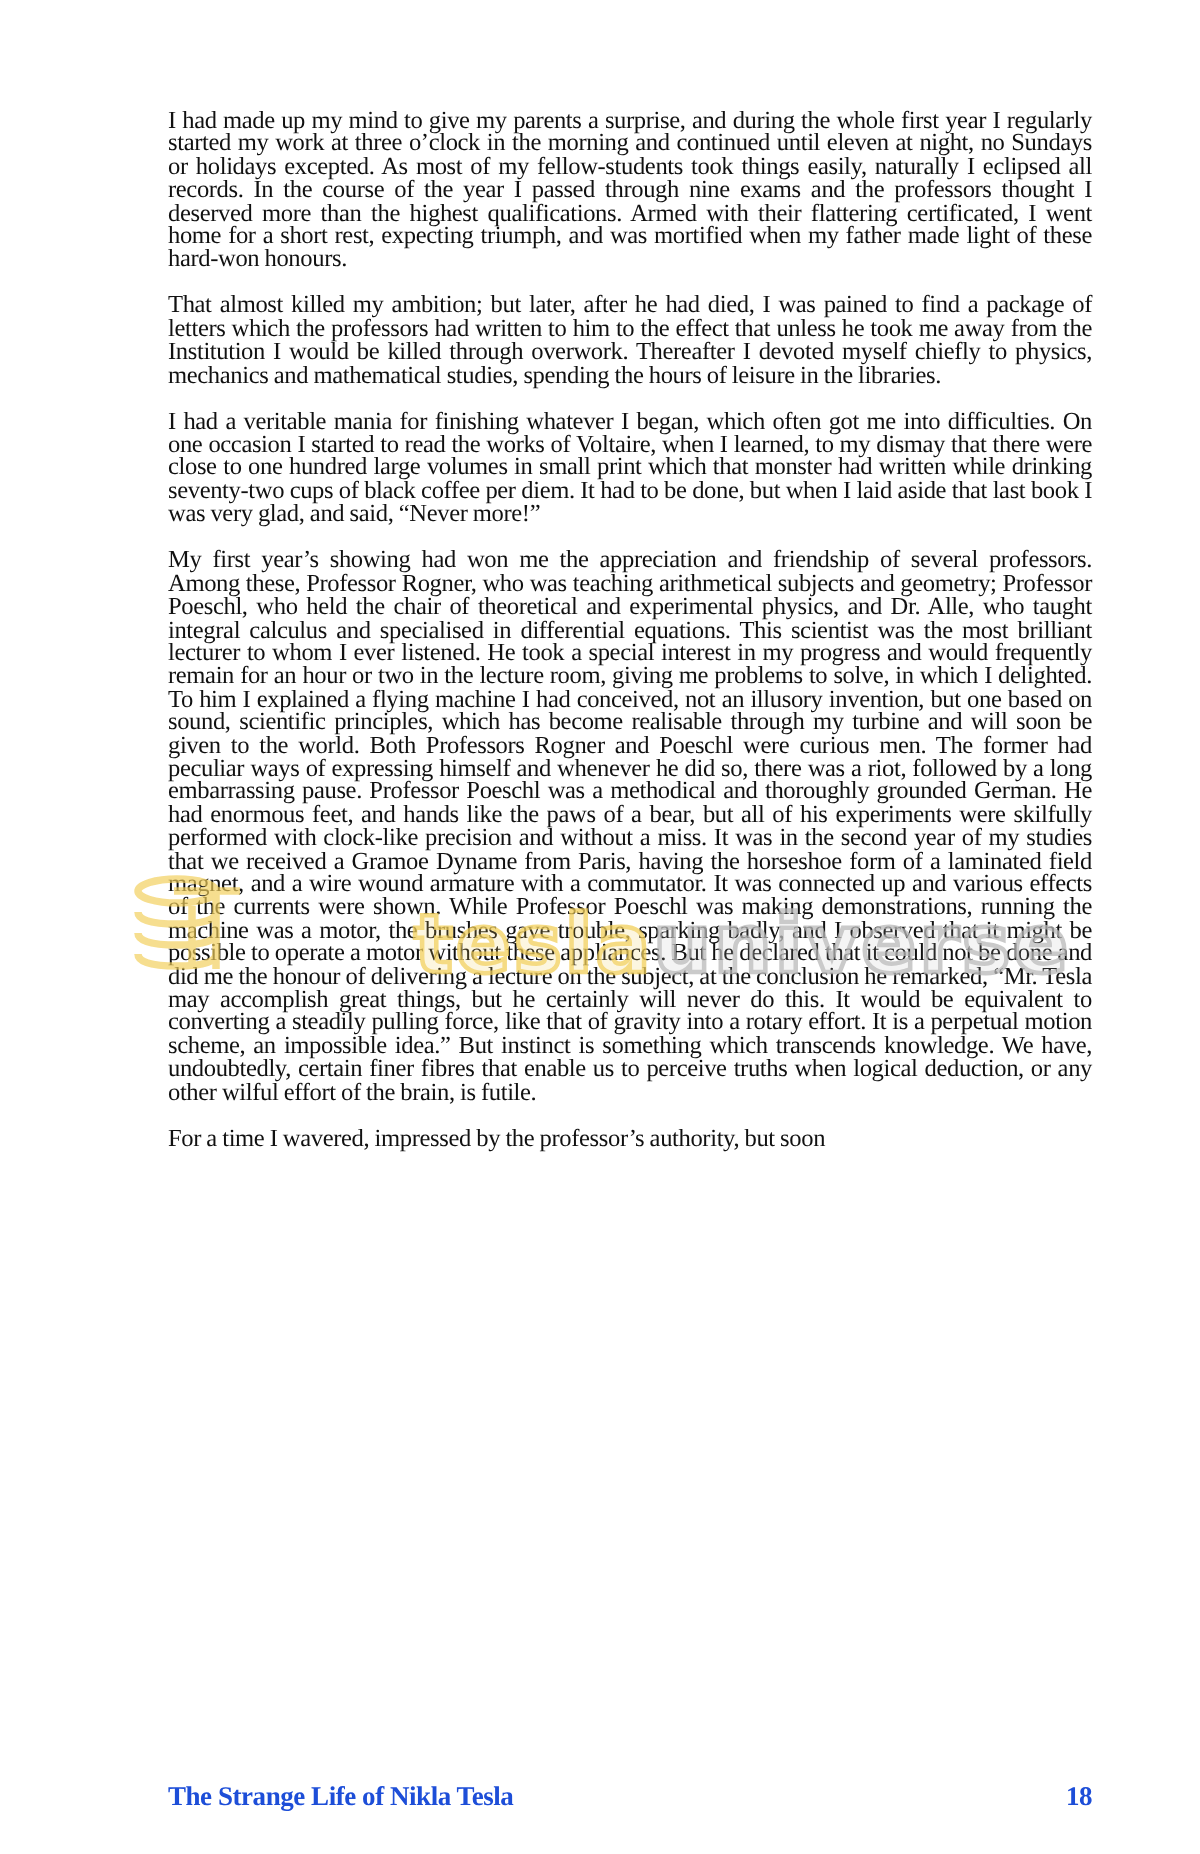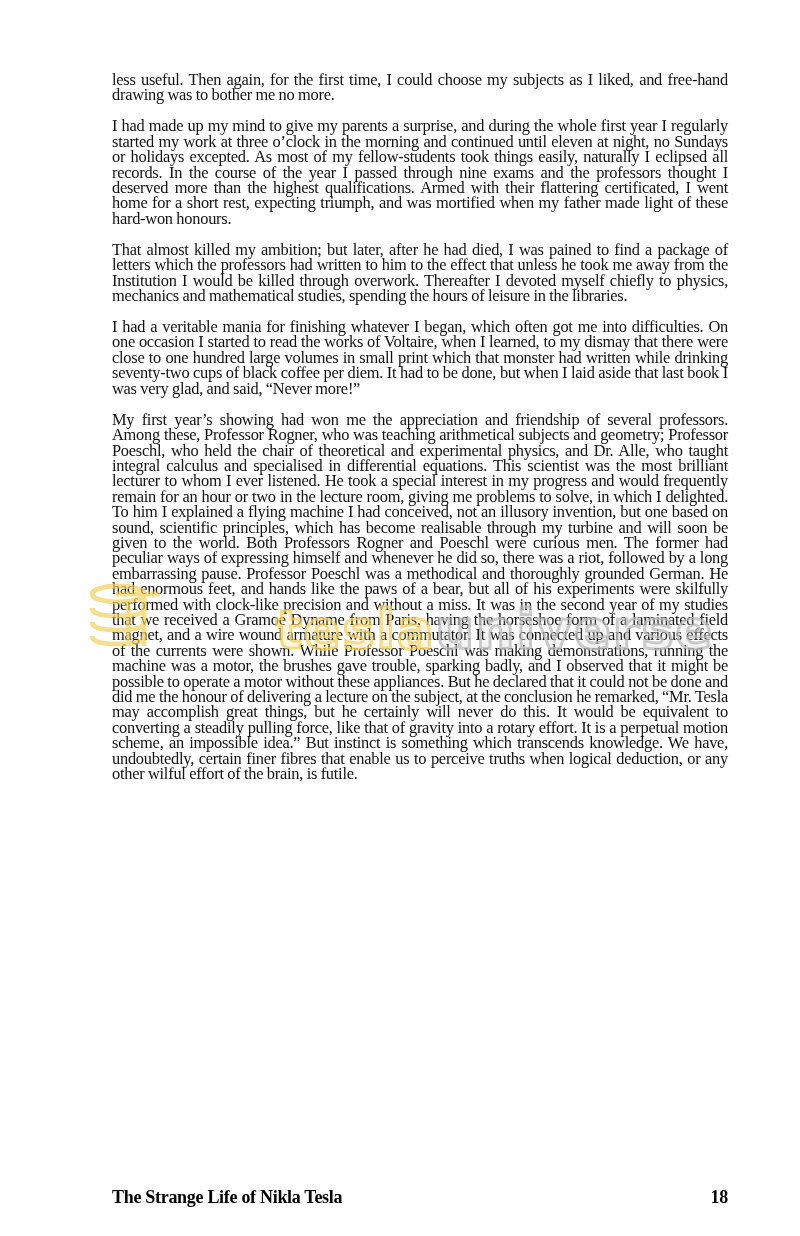--- a/index.html
+++ b/index.html
@@ -12,45 +12,45 @@
     color: #111111;
     text-align: justify;
     margin: 0 0 15.6px 0;
     letter-spacing: -0.25px;
     word-spacing: -0.3px;
   }
   .footer {
     position: absolute; left: 112px; top: 1187px; width: 616px;
     display: flex; justify-content: space-between; align-items: baseline;
     font-family: "Liberation Serif", serif; font-weight: bold;
-    font-size: 18px; color: #000000; letter-spacing: -0.3px; text-align: right;
+    font-size: 18px; color: #1d4ed8; letter-spacing: -0.3px; text-align: right;
   }
   .watermark {
     position: absolute; left: 88px; top: 582px; width: 650px; height: 66px;
     pointer-events: none; opacity: 0.75;
   }
   .wm-logo { position: absolute; left: 0; top: 0; width: 80px; height: 66px; }
   .wm-text {
     position: absolute; left: 188px; top: 18px;
     font-family: "DejaVu Sans", sans-serif; font-weight: bold;
     font-size: 54px; line-height: 60px; letter-spacing: 2px;
     color: transparent; white-space: nowrap;
   }
   .wm-tesla { -webkit-text-stroke: 3px #f2cf5a; color: rgba(242,207,90,0.25); }
   .wm-universe { -webkit-text-stroke: 3px #b9b9b9; color: rgba(185,185,185,0.2); }
 </style>
 </head>
 <body>
 
 <div class="page">
-  <p class="para" style="text-align-last:left;">less useful. Then again, for the first time, I could choose my subjects as I liked, and free-hand drawing was to bother me no more.</p>
   <p class="para">I had made up my mind to give my parents a surprise, and during the whole first year I regularly started my work at three o’clock in the morning and continued until eleven at night, no Sundays or holidays excepted. As most of my fellow-students took things easily, naturally I eclipsed all records. In the course of the year I passed through nine exams and the professors thought I deserved more than the highest qualifications. Armed with their flattering certificated, I went home for a short rest, expecting triumph, and was mortified when my father made light of these hard-won honours.</p>
   <p class="para">That almost killed my ambition; but later, after he had died, I was pained to find a package of letters which the professors had written to him to the effect that unless he took me away from the Institution I would be killed through overwork. Thereafter I devoted myself chiefly to physics, mechanics and mathematical studies, spending the hours of leisure in the libraries.</p>
   <p class="para">I had a veritable mania for finishing whatever I began, which often got me into difficulties. On one occasion I started to read the works of Voltaire, when I learned, to my dismay that there were close to one hundred large volumes in small print which that monster had written while drinking seventy-two cups of black coffee per diem. It had to be done, but when I laid aside that last book I was very glad, and said, “Never more!”</p>
   <p class="para">My first year’s showing had won me the appreciation and friendship of several professors. Among these, Professor Rogner, who was teaching arithmetical subjects and geometry; Professor Poeschl, who held the chair of theoretical and experimental physics, and Dr. Alle, who taught integral calculus and specialised in differential equations. This scientist was the most brilliant lecturer to whom I ever listened. He took a special interest in my progress and would frequently remain for an hour or two in the lecture room, giving me problems to solve, in which I delighted. To him I explained a flying machine I had conceived, not an illusory invention, but one based on sound, scientific principles, which has become realisable through my turbine and will soon be given to the world. Both Professors Rogner and Poeschl were curious men. The former had peculiar ways of expressing himself and whenever he did so, there was a riot, followed by a long embarrassing pause. Professor Poeschl was a methodical and thoroughly grounded German. He had enormous feet, and hands like the paws of a bear, but all of his experiments were skilfully performed with clock-like precision and without a miss. It was in the second year of my studies that we received a Gramoe Dyname from Paris, having the horseshoe form of a laminated field magnet, and a wire wound armature with a commutator. It was connected up and various effects of the currents were shown. While Professor Poeschl was making demonstrations, running the machine was a motor, the brushes gave trouble, sparking badly, and I observed that it might be possible to operate a motor without these appliances. But he declared that it could not be done and did me the honour of delivering a lecture on the subject, at the conclusion he remarked, “Mr. Tesla may accomplish great things, but he certainly will never do this. It would be equivalent to converting a steadily pulling force, like that of gravity into a rotary effort. It is a perpetual motion scheme, an impossible idea.” But instinct is something which transcends knowledge. We have, undoubtedly, certain finer fibres that enable us to perceive truths when logical deduction, or any other wilful effort of the brain, is futile.</p>
+  <p class="para">For a time I wavered, impressed by the professor’s authority, but soon</p>
 </div>
 
 <div class="watermark">
   <svg class="wm-logo" viewBox="0 0 80 66">
     <g fill="none" stroke="#f2cf5a" stroke-width="5" opacity="0.9">
       <ellipse cx="30" cy="12" rx="26" ry="8"></ellipse>
       <path d="M4 26 Q4 34 30 34 Q56 34 56 26"></path>
       <path d="M4 40 Q4 48 30 48 Q56 48 56 40"></path>
       <path d="M4 54 Q4 62 30 62 Q56 62 56 54"></path>
       <path d="M28 12 L72 12 M56 12 L56 64 M40 22 L40 64"></path>

